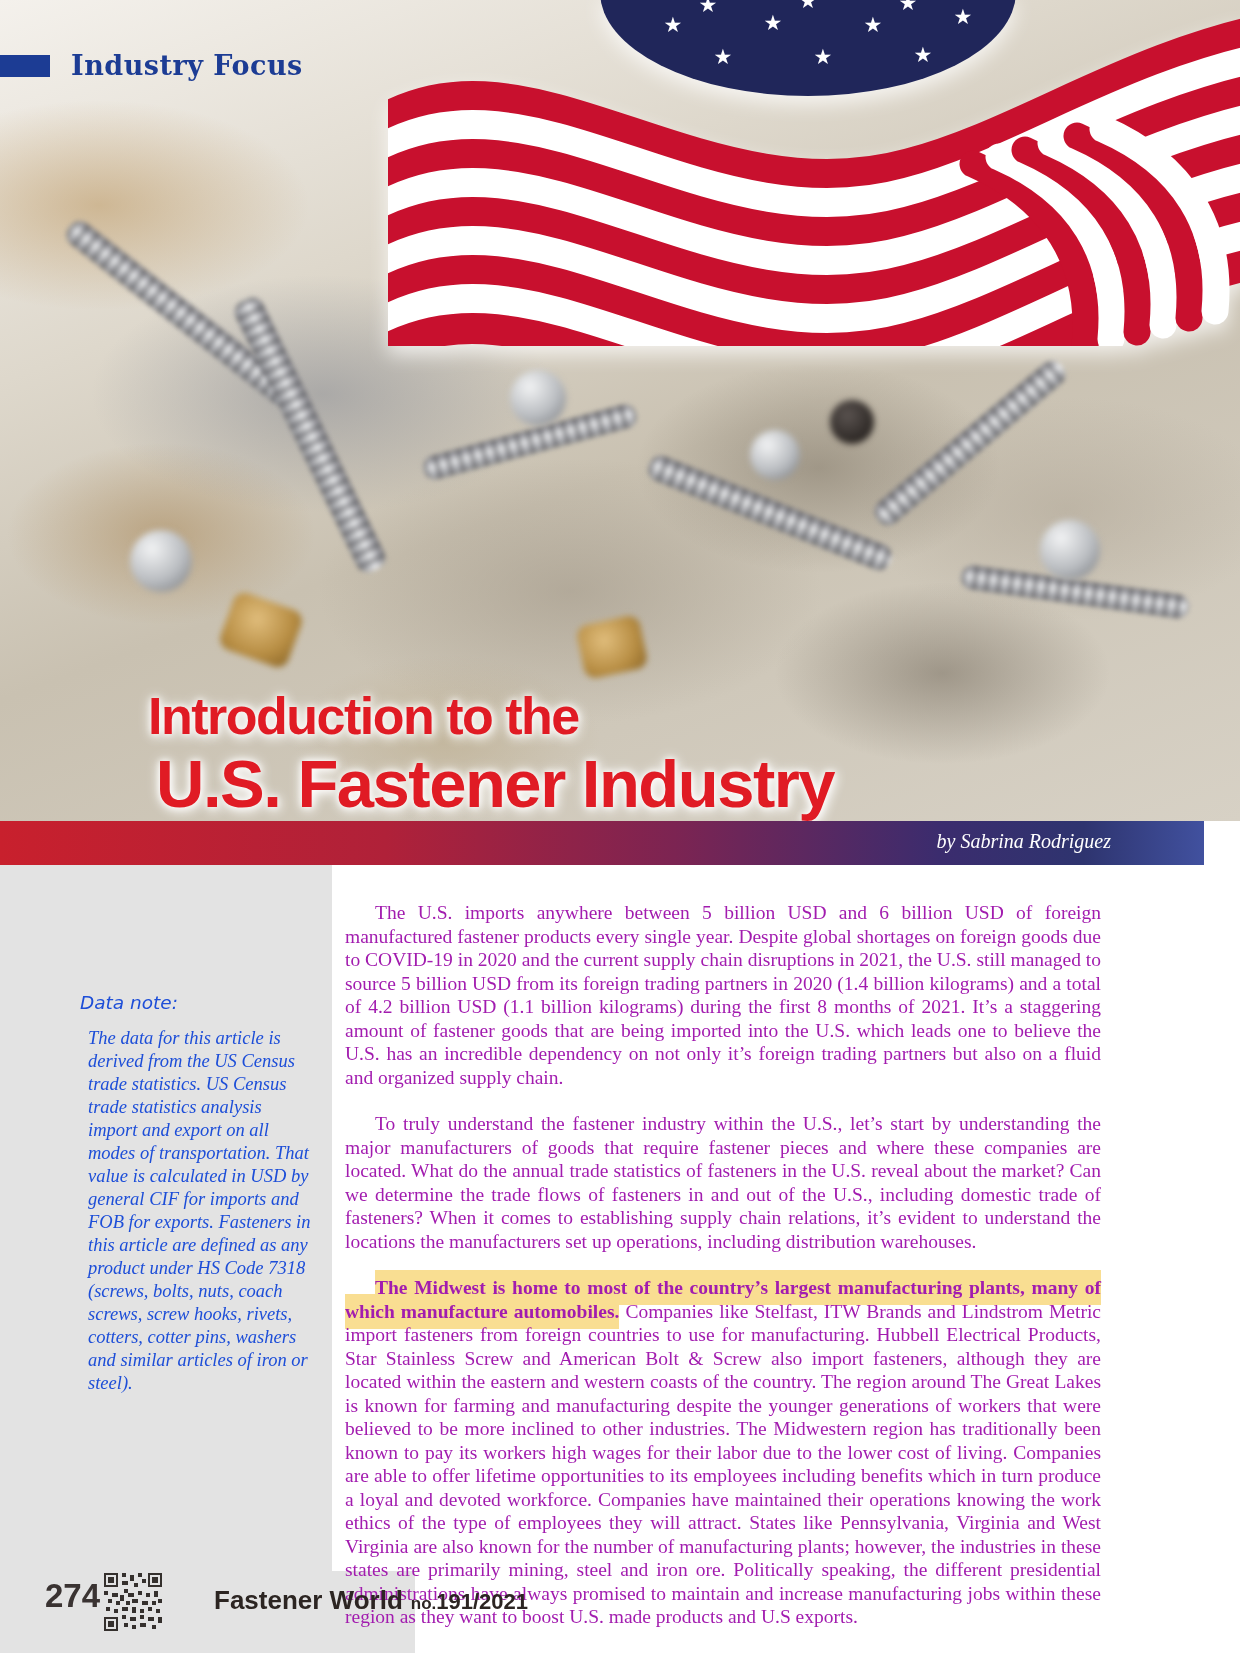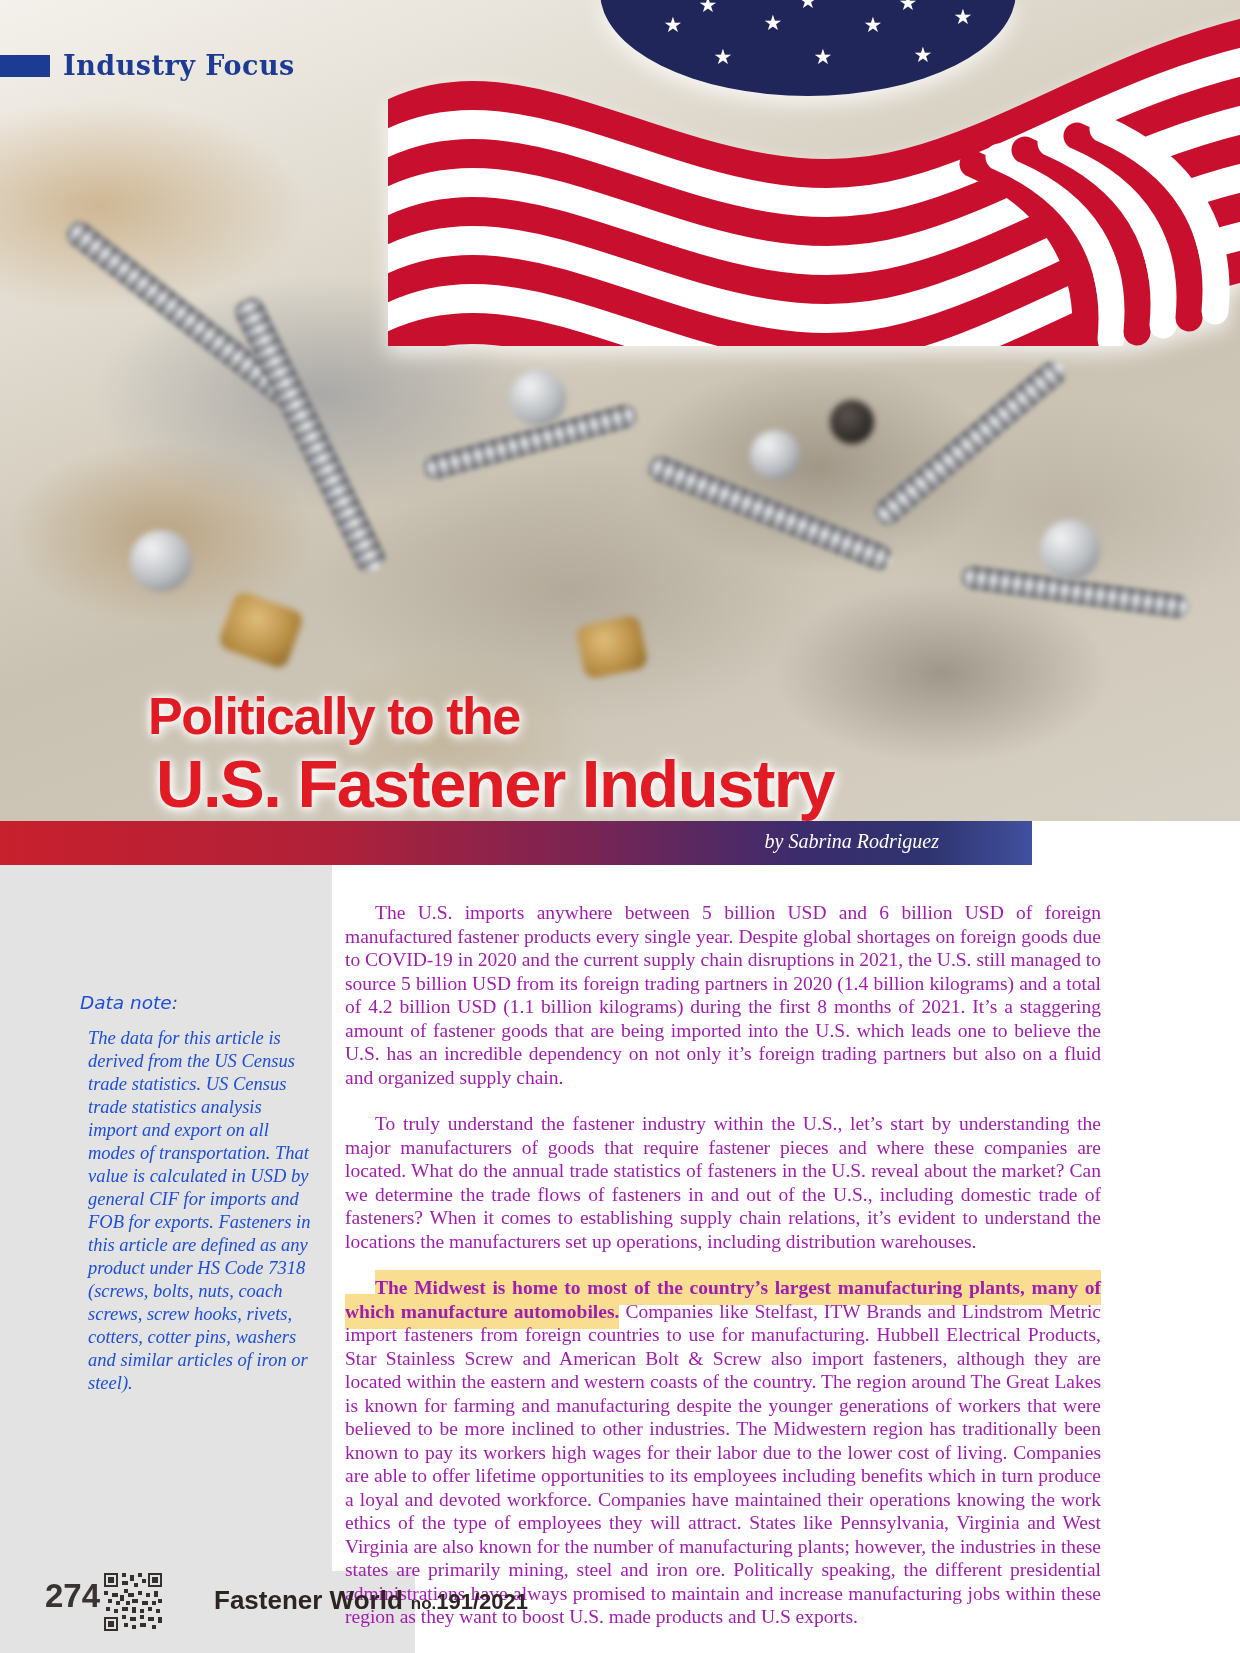--- a/index.html
+++ b/index.html
@@ -23,33 +23,33 @@
       repeating-linear-gradient(90deg, rgba(70,70,74,.45) 0 5px, rgba(255,255,255,0) 5px 12px),
       linear-gradient(180deg,#73737a,#e9eaec 45%,#85868b);}
   .headc{border-radius:50%;filter:blur(3px);background:radial-gradient(circle at 35% 30%,#f2f3f4,#b9bcc0 55%,#6f7277);}
   .hex{position:absolute;border-radius:12px;filter:blur(3px);background:radial-gradient(circle at 40% 35%,#e0bd7c,#b88e44 60%,#8a6526);}
   .dark{background:radial-gradient(circle at 40% 35%,#5a5350,#2c2724 70%);}
 
   
   .flag{position:absolute;left:388px;top:-6px;filter:drop-shadow(0 8px 10px rgba(255,255,255,.75));}
 
   
-  .kicker{position:absolute;left:0;top:50px;display:flex;align-items:center;gap:13px;}
+  .kicker{position:absolute;left:0;top:50px;display:flex;align-items:center;gap:21px;}
   .kicker-bar{width:50px;height:22px;background:#1c3c94;}
   .kicker-label{font-family:"DejaVu Serif",serif;font-weight:bold;font-size:27px;color:#1c3c94;letter-spacing:.5px;}
 
   
   .title-block{position:absolute;left:148px;top:690px;}
   .title1,.title2{font-family:"Liberation Sans",sans-serif;font-weight:bold;color:#e01b24;letter-spacing:-1.5px;line-height:1;
     text-shadow:0 0 6px rgba(255,255,255,.95),0 0 14px rgba(255,255,255,.9),2px 3px 12px rgba(255,255,255,.85);}
   .title1{font-size:52px;margin:0 0 8px 0;}
   .title2{font-size:67px;margin:8px;}
 
   
-  .byline-bar{position:absolute;left:0;top:821px;width:1032px;height:44px;
+  .byline-bar{position:absolute;left:0;top:821px;width:1204px;height:44px;
     background:linear-gradient(90deg,#c8202d 0%,#b02139 32%,#7c2452 56%,#3b2c6e 78%,#2e346f 90%,#41519f 100%);}
   .byline{position:absolute;right:93px;top:9px;color:#fff;font:italic 20px "Liberation Serif",serif;}
 
   
   .content{position:absolute;left:0;top:865px;width:1240px;height:788px;background:#fff;}
   .gray-col{position:absolute;left:0;top:0;width:332px;height:788px;background:#e3e3e3;}
   .gray-footer{position:absolute;left:0;top:706px;width:415px;height:82px;background:#e3e3e3;}
 
   .note{position:absolute;left:80px;top:126px;width:240px;color:#1d4ed8;
     font:italic 18.5px/23px "DejaVu Sans",sans-serif;}
@@ -124,21 +124,21 @@
         <text x="520" y="16">★</text>
       </g>
     </svg>
 
     <div class="kicker">
       <span class="kicker-bar"></span>
       <span class="kicker-label">Industry Focus</span>
     </div>
 
     <div class="title-block">
-      <div class="title1">Politically to the</div>
+      <div class="title1">Introduction to the</div>
       <div class="title2">U.S. Fastener Industry</div>
     </div>
   </div>
 
   <div class="byline-bar">
     <span class="byline">by Sabrina Rodriguez</span>
   </div>
 
   <div class="content">
     <div class="gray-col"></div>

